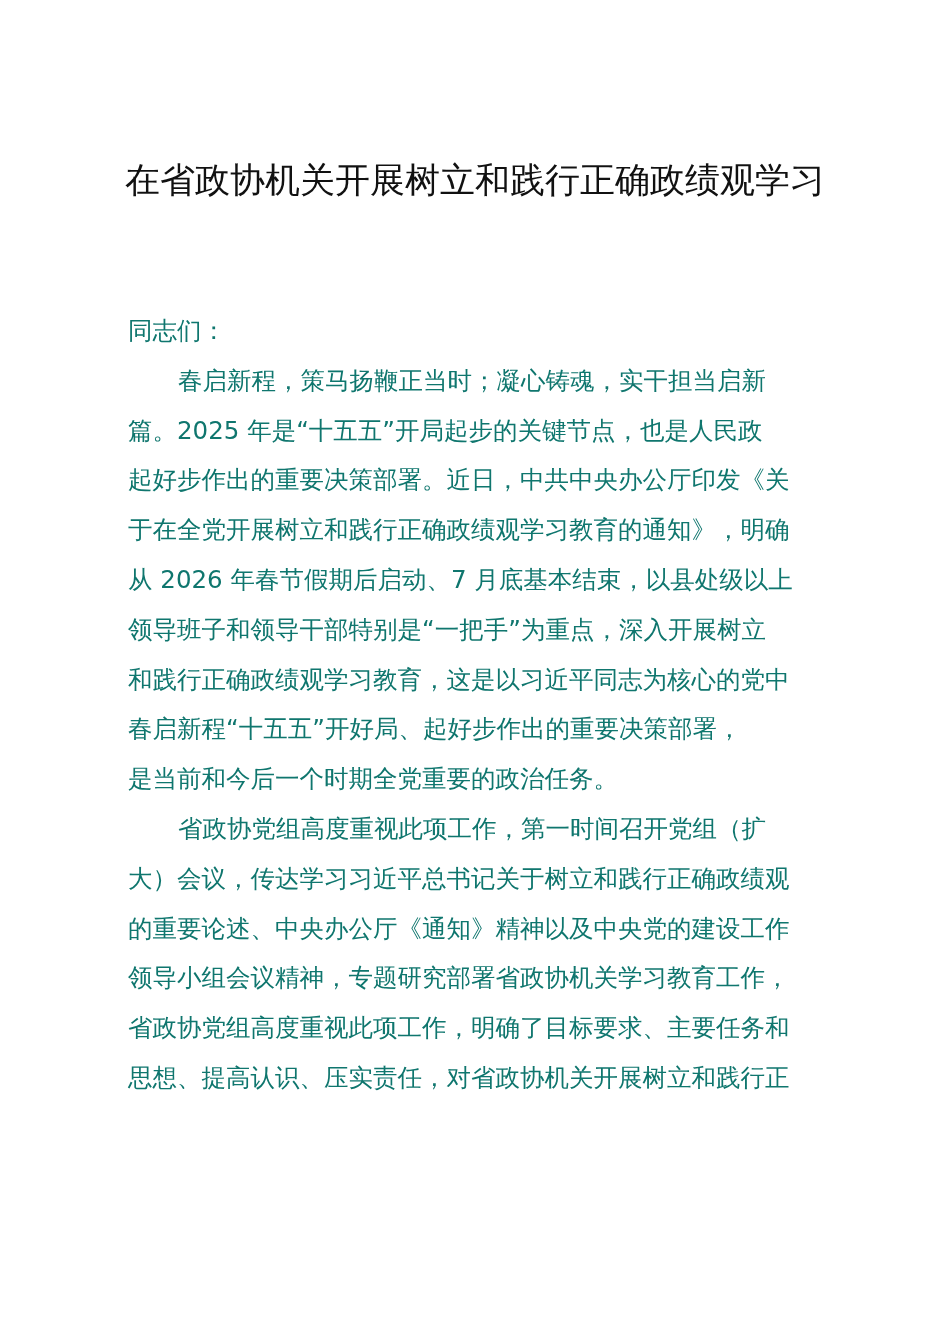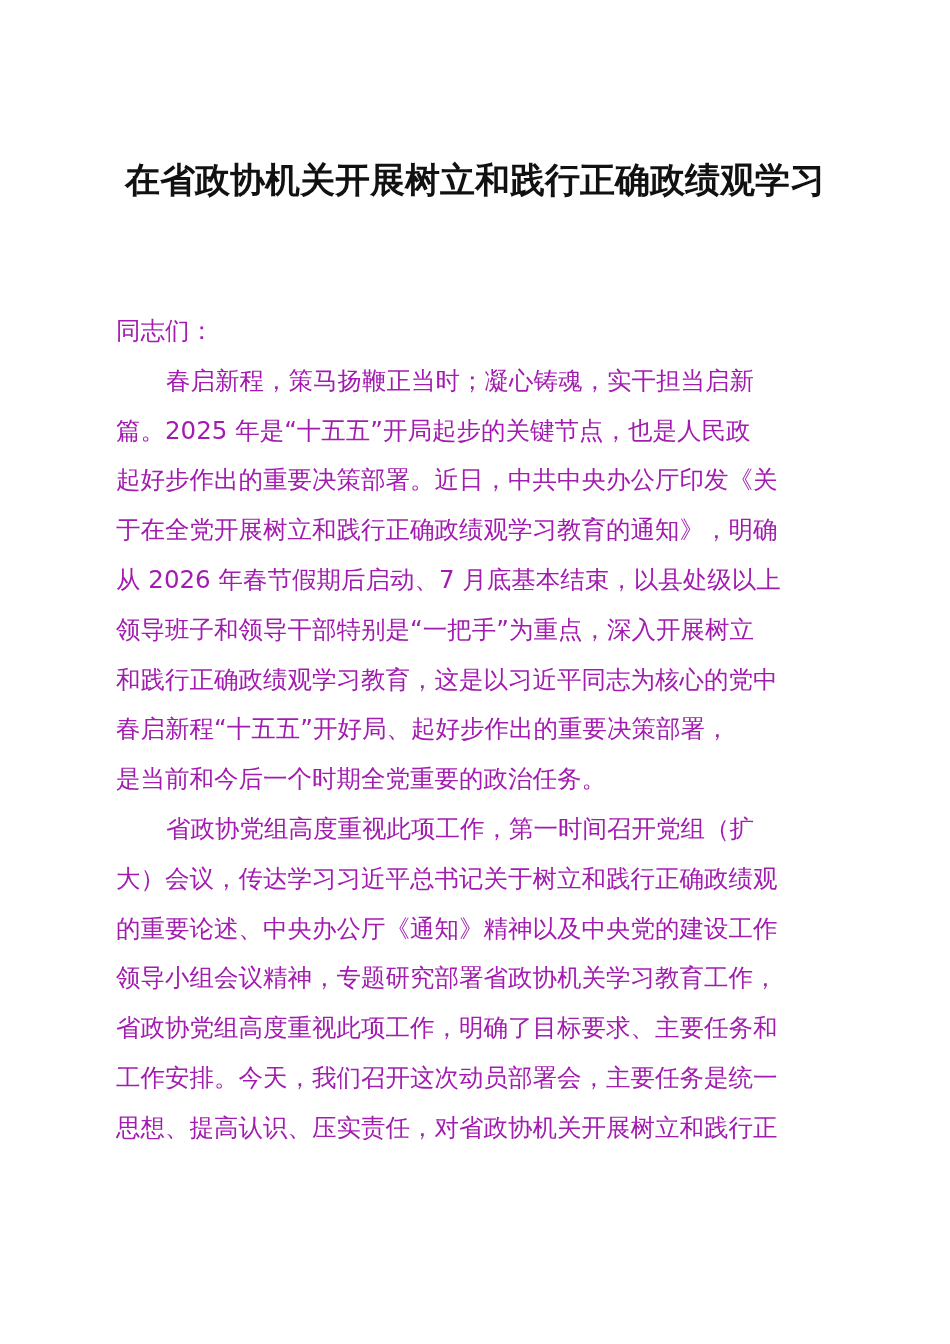--- a/index.html
+++ b/index.html
@@ -27,30 +27,29 @@
     width: 950px;
     top: 155px;
     text-align: center;
     font-size: 35px;
     line-height: 50px;
     color: #111111;
   }
   .title .tline {
     display: block;
     white-space: nowrap;
-    font-weight: bold;
   }
   .body {
     position: absolute;
-    left: 116px;
+    left: 128px;
     top: 306px;
     width: 710px;
     font-size: 24.5px;
     line-height: 49.8px;
-    color: #a21caf;
+    color: #0f766e;
   }
   .line {
     display: block;
     white-space: nowrap;
     height: 49.8px;
   }
   .indent {
     padding-left: 50px;
   }
 </style>
@@ -77,18 +76,17 @@
       <span class="line">春启新程“十五五”开好局、起好步作出的重要决策部署，</span>
       <span class="line">是当前和今后一个时期全党重要的政治任务。</span>
     </div>
 
     <div>
       <span class="line indent">省政协党组高度重视此项工作，第一时间召开党组（扩</span>
       <span class="line">大）会议，传达学习习近平总书记关于树立和践行正确政绩观</span>
       <span class="line">的重要论述、中央办公厅《通知》精神以及中央党的建设工作</span>
       <span class="line">领导小组会议精神，专题研究部署省政协机关学习教育工作，</span>
       <span class="line">省政协党组高度重视此项工作，明确了目标要求、主要任务和</span>
-      <span class="line">工作安排。今天，我们召开这次动员部署会，主要任务是统一</span>
       <span class="line">思想、提高认识、压实责任，对省政协机关开展树立和践行正</span>
     </div>
   </div>
 
 </div>
 
 </body></html>

